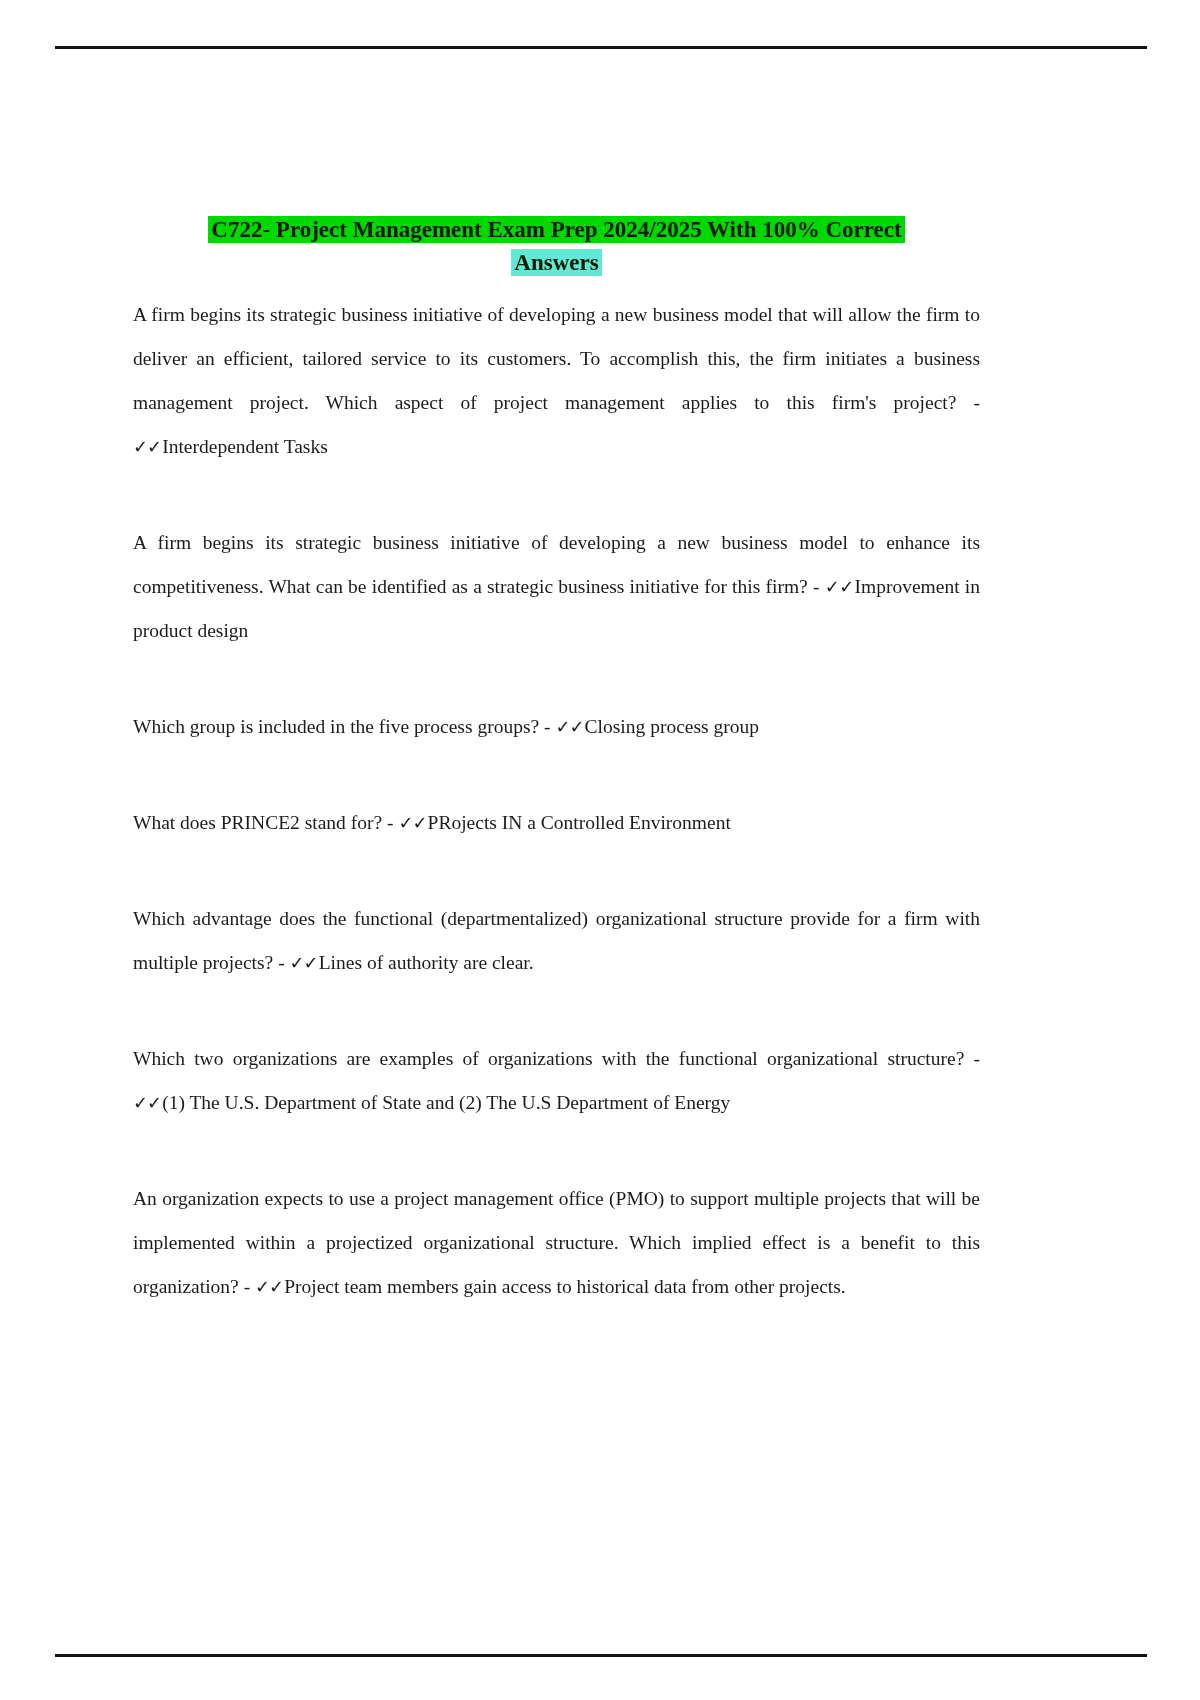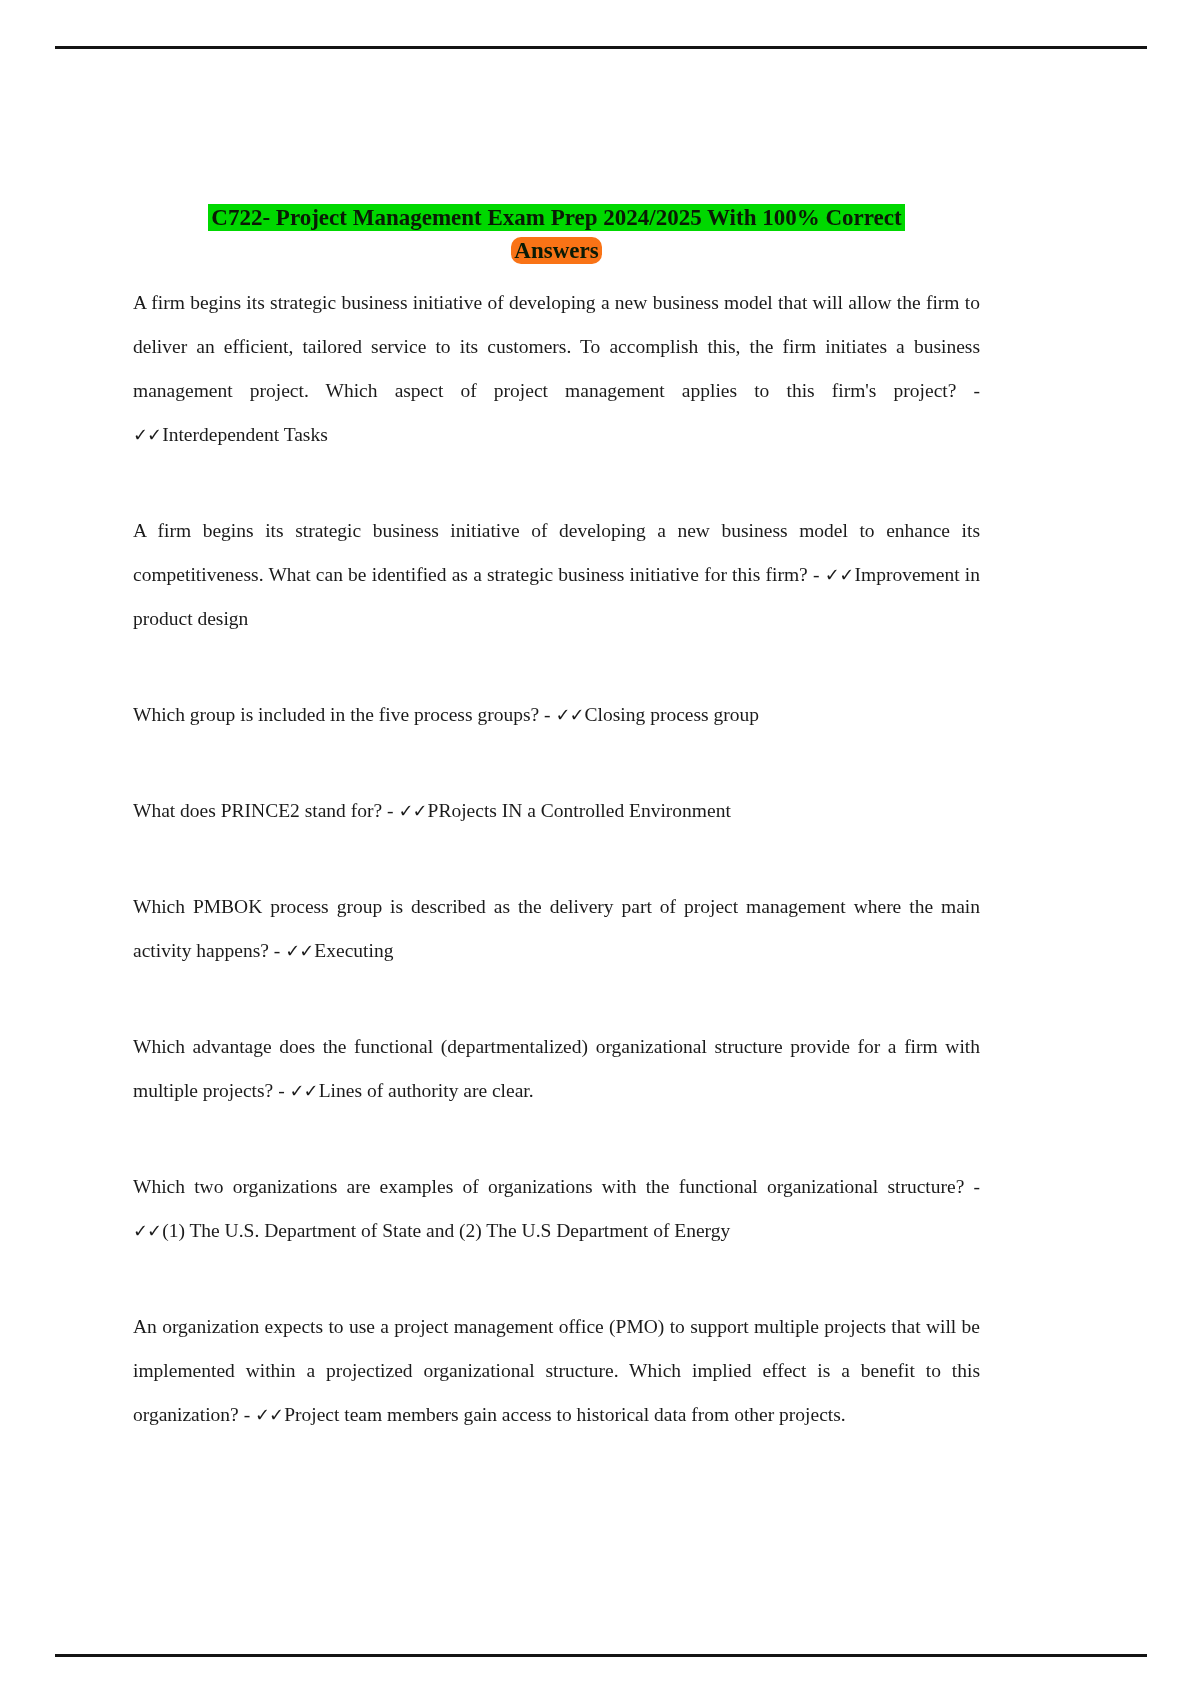--- a/index.html
+++ b/index.html
@@ -31,21 +31,21 @@
     top: 0;
     width: 847px;
     padding-top: 197px;
   }
 
   .doc-title {
     text-align: center;
     font-weight: bold;
     font-size: 23px;
     line-height: 33px;
-    margin: 4px 0 14px 0;
+    margin: 16px 0 14px 0;
     color: #0a1a05;
   }
   .doc-title .hl {
     padding: 1px 3px;
   }
   .title-line {
     display: block;
   }
 
   p.qa {
@@ -66,33 +66,32 @@
 </style>
 </head>
 <body>
 
 <div class="rule rule-top"></div>
 
 <div class="content">
 
   <h1 class="doc-title">
       <span class="title-line"><span class="hl" style="background-color: rgb(0, 216, 0);">C722- Project Management Exam Prep 2024/2025 With 100% Correct</span></span>
-      <span class="title-line"><span class="hl" style="background-color: #f97316; border-radius: 10px;">Answers</span></span>
+      <span class="title-line"><span class="hl" style="background-color: #5eead4;">Answers</span></span>
     </h1>
 
   <p class="qa"><span>A firm begins its strategic business initiative of developing a new business model that will allow the firm to deliver an efficient, tailored service to its customers. To accomplish this, the firm initiates a business management project. Which aspect of project management applies to this firm's project?</span><span> - </span><span class="checks">✓✓</span><span>Interdependent Tasks</span></p>
 
   <p class="qa"><span>A firm begins its strategic business initiative of developing a new business model to enhance its competitiveness. What can be identified as a strategic business initiative for this firm?</span><span> - </span><span class="checks">✓✓</span><span>Improvement in product design</span></p>
 
 
   <p class="qa"><span>Which group is included in the five process groups?</span><span> - </span><span class="checks">✓✓</span><span>Closing process group</span></p>
 
   <p class="qa"><span>What does PRINCE2 stand for?</span><span> - </span><span class="checks">✓✓</span><span>PRojects IN a Controlled Environment</span></p>
 
-  <p class="qa"><span>Which PMBOK process group is described as the delivery part of project management where the main activity happens?</span><span> - </span><span class="checks">✓✓</span><span>Executing</span></p>
 
   <p class="qa"><span>Which advantage does the functional (departmentalized) organizational structure provide for a firm with multiple projects?</span><span> - </span><span class="checks">✓✓</span><span>Lines of authority are clear.</span></p>
 
   <p class="qa"><span>Which two organizations are examples of organizations with the functional organizational structure?</span><span> - </span><span class="checks">✓✓</span><span>(1) The U.S. Department of State and (2) The U.S Department of Energy</span></p>
 
   <p class="qa"><span>An organization expects to use a project management office (PMO) to support multiple projects that will be implemented within a projectized organizational structure. Which implied effect is a benefit to this organization?</span><span> - </span><span class="checks">✓✓</span><span>Project team members gain access to historical data from other projects.</span></p>
 
 </div>
 
 <div class="rule rule-bottom"></div>

